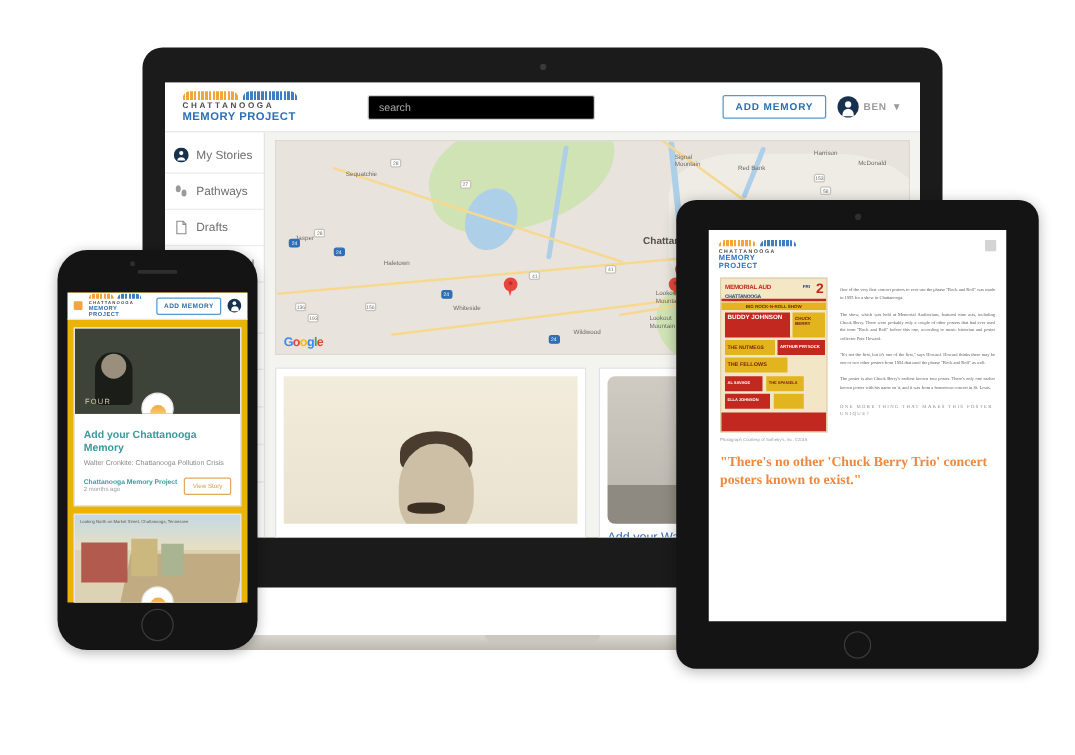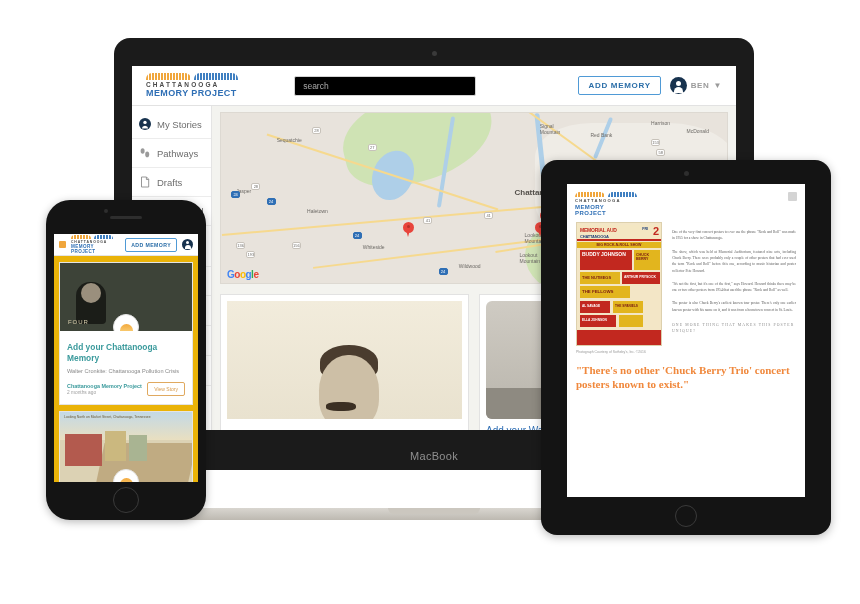--- a/index.html
+++ b/index.html
@@ -426,21 +426,20 @@
                   </div>
               </div>
               <span class="card-link">Add your War Memory</span>
             </div>
           </div>
 
         </div>
       </div>
     </div>
 
-    <div class="laptop-chinlabel">MacBook</div>
     <div class="laptop-base"></div>
     <div class="laptop-notch"></div>
   </div>
 
   <div class="phone">
     <div class="phone-cam"></div>
     <div class="phone-speaker"></div>
     <div class="phone-screen">
 
       <div class="ph-top">

